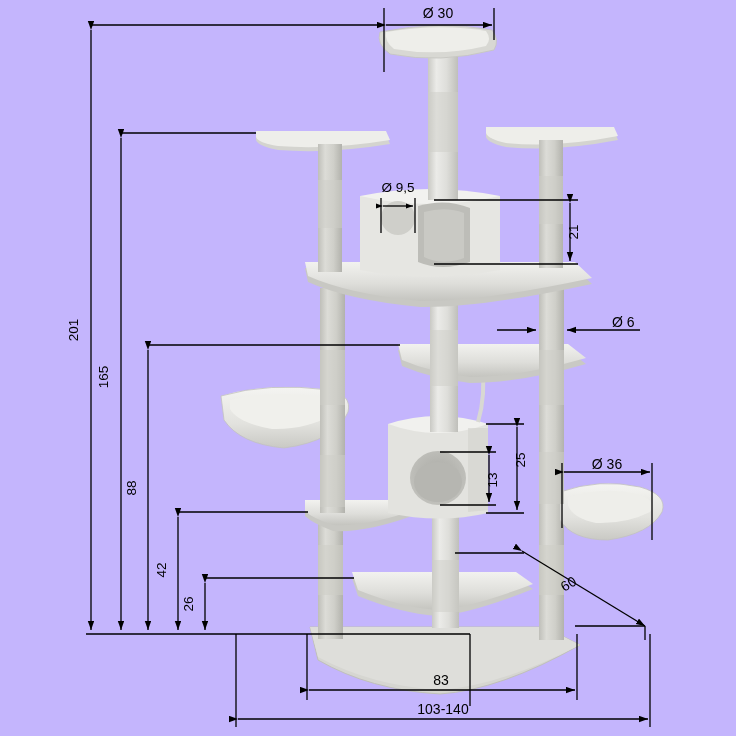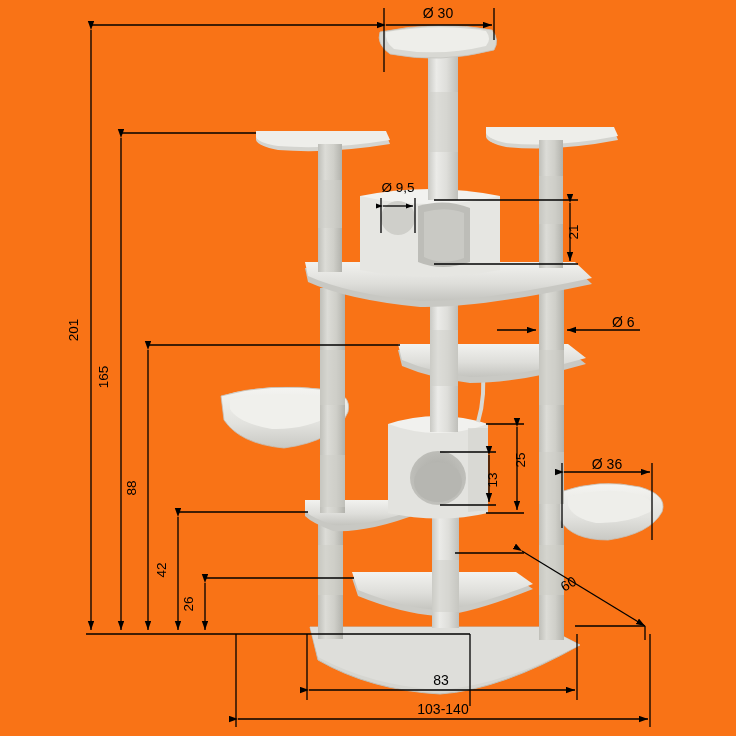--- a/index.html
+++ b/index.html
@@ -1,18 +1,18 @@
 <!DOCTYPE html>
 <html><head>
 <meta charset="utf-8">
 <style>
   html,body{margin:0;padding:0;background:#ffffff;}
   body{width:736px;height:736px;overflow:hidden;
        font-family:"Liberation Sans",sans-serif;color:#000;}
-  #stage{position:relative;width:736px;height:736px;background:#f97316;}
+  #stage{position:relative;width:736px;height:736px;background:#c4b5fd;}
   svg{position:absolute;left:0;top:0;}
   .dimtxt{font-family:"Liberation Sans",sans-serif;font-size:13.5px;fill:#000;}
   .dimtxt.big{font-size:14px;}
 </style>
 </head>
 <body>
 
 <div id="stage">
 
 <svg width="736" height="736" viewBox="0 0 736 736">

